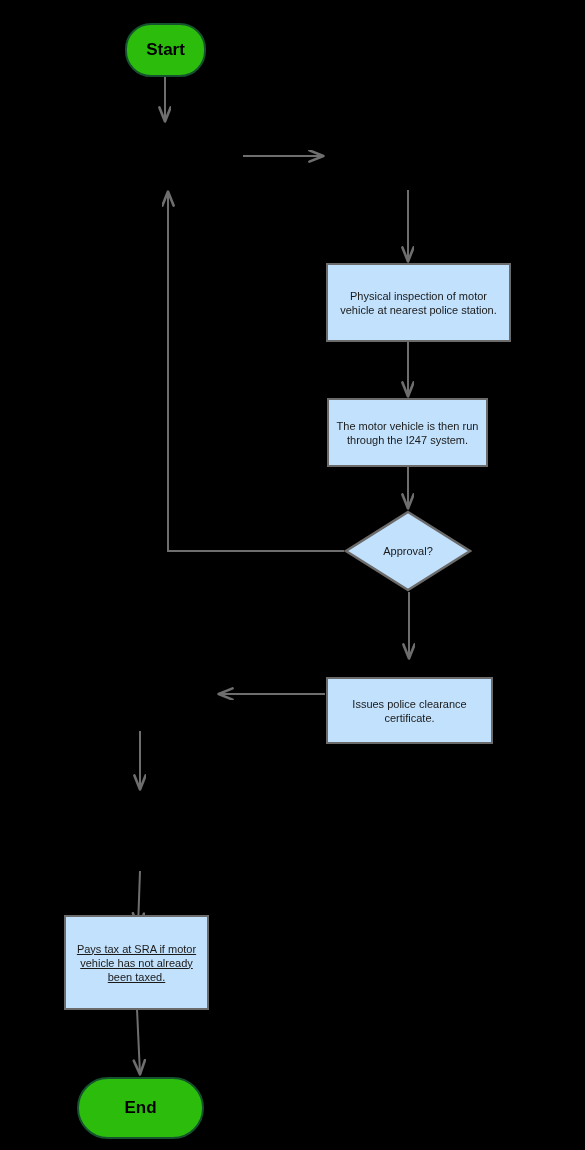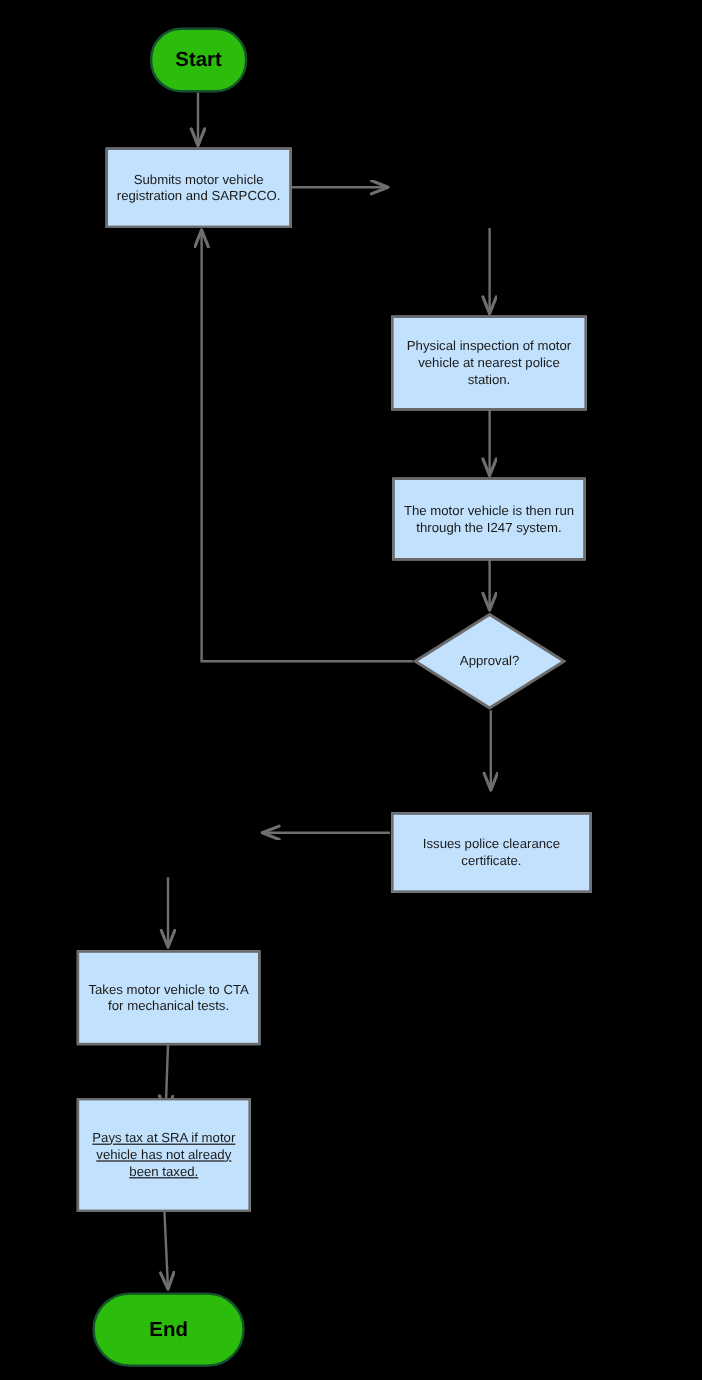--- a/index.html
+++ b/index.html
@@ -97,48 +97,42 @@
       <path d="M140,871 L138,927"></path>
 
       <path d="M137,1009 L140,1074"></path>
     </g>
   </svg>
 
   <div class="node terminator" style="left:125px; top:23px; width:81px; height:54px;">
     <span>Start</span>
   </div>
 
-  <div class="node process" style="left:88px; top:123px; width:155px; height:67px;">
-    <span>Submits motor vehicle registration and SARPCCO.</span>
-  </div>
 
 
-  <div class="node process" style="left:326px; top:263px; width:163px; height:79px;">
+  <div class="node process" style="left:326px; top:263px; width:185px; height:79px;">
     <span>Physical inspection of motor vehicle at nearest police station.</span>
   </div>
 
   <div class="node process" style="left:327px; top:398px; width:161px; height:69px;">
     <span>The motor vehicle is then run through the I247 system.</span>
   </div>
 
   <div class="node decision" style="left:344px; top:510px; width:128px; height:82px;">
     <svg width="128" height="82" viewBox="0 0 128 82">
       <polygon points="64,2 126,41 64,80 2,41" fill="#c2e1fc" stroke="#6b6b6b" stroke-width="2.5" stroke-linejoin="miter"></polygon>
     </svg>
     <span class="dlabel">Approval?</span>
   </div>
 
   <div class="node process" style="left:326px; top:661px; width:167px; height:67px;margin-top:16px;">
     <span>Issues police clearance certificate.</span>
   </div>
 
 
-  <div class="node process" style="left:64px; top:792px; width:153px; height:79px;">
-    <span>Takes motor vehicle to CTA for mechanical tests.</span>
-  </div>
 
   <div class="node process" style="left:64px; top:915px; width:145px; height:95px;text-decoration:underline;">
     <span>Pays tax at SRA if motor vehicle has not already been taxed.</span>
   </div>
 
   <div class="node terminator" style="left:77px; top:1077px; width:127px; height:62px; border-radius:31px;">
     <span>End</span>
   </div>
 
 </div>

